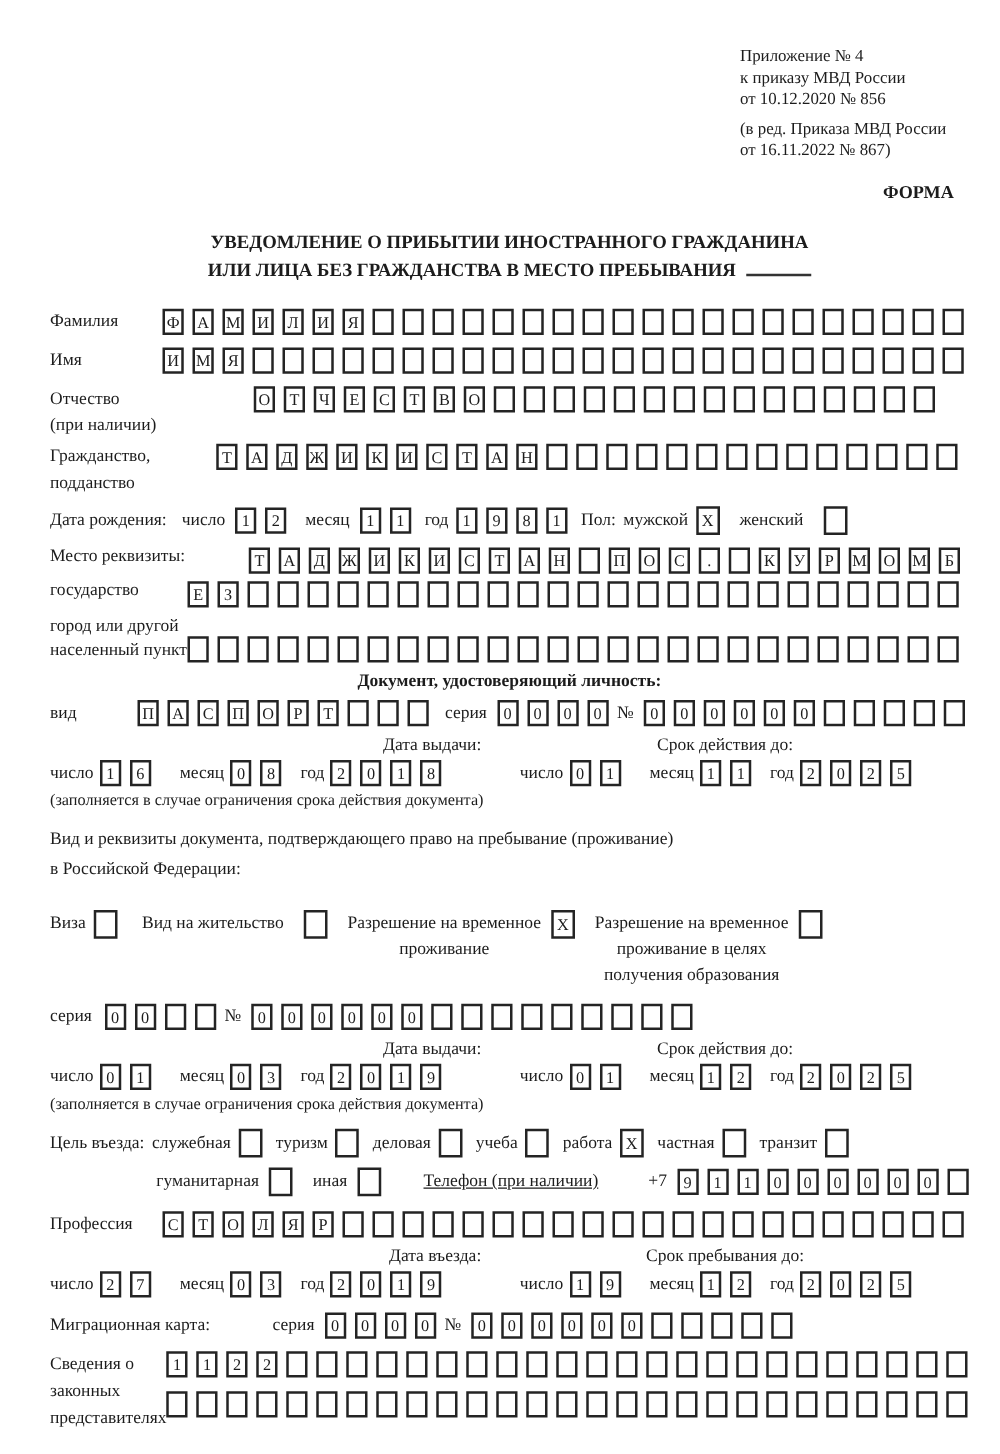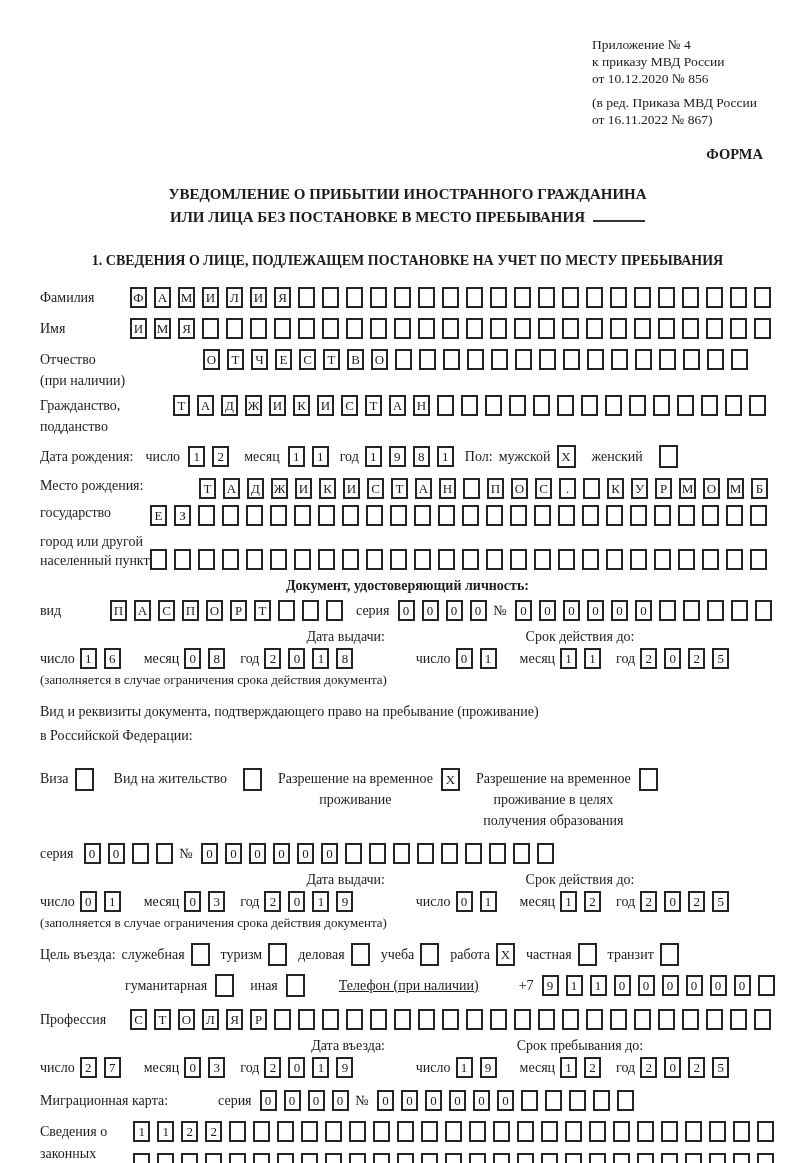--- a/index.html
+++ b/index.html
@@ -73,23 +73,22 @@
     <div>от 10.12.2020 № 856</div>
     <div class="edition">
       <div>(в ред. Приказа МВД России</div>
       <div>от 16.11.2022 № 867)</div>
     </div>
   </div>
   <div class="form-label">ФОРМА</div>
 
   <div class="title">
     <div>УВЕДОМЛЕНИЕ О ПРИБЫТИИ ИНОСТРАННОГО ГРАЖДАНИНА</div>
-    <div><span>ИЛИ ЛИЦА БЕЗ ПОСТАНОВКЕ В МЕСТО ПРЕБЫВАНИЯ</span><span class="blank"></span></div>
-  </div>
-  <div class="section-title">1. СВЕДЕНИЯ О ЛИЦЕ, ПОДЛЕЖАЩЕМ ПОСТАНОВКЕ НА УЧЕТ ПО МЕСТУ ПРЕБЫВАНИЯ</div>
+    <div><span>ИЛИ ЛИЦА БЕЗ ГРАЖДАНСТВА В МЕСТО ПРЕБЫВАНИЯ</span><span class="blank"></span></div>
+  </div>
 
   <div class="f-row" style="margin-top:18px;">
     <span class="rlabel w90">Фамилия</span>
     <span class="cells">
         <span class="cell">Ф</span>
         <span class="cell">А</span>
         <span class="cell">М</span>
         <span class="cell">И</span>
         <span class="cell">Л</span>
         <span class="cell">И</span>
@@ -241,21 +240,21 @@
         <span class="cell">X</span>
       </span>
     <span class="inline-lbl ml16">женский</span>
     <span class="cells cb ml16">
         <span class="cell"></span>
       </span>
   </div>
 
   <div>
     <div class="bp-line" style="margin-top:10px;">
-      <span class="rlabel w173">Место рождения:</span>
+      <span class="rlabel w173">Место реквизиты:</span>
       <span class="cells">
           <span class="cell">Т</span>
           <span class="cell">А</span>
           <span class="cell">Д</span>
           <span class="cell">Ж</span>
           <span class="cell">И</span>
           <span class="cell">К</span>
           <span class="cell">И</span>
           <span class="cell">С</span>
           <span class="cell">Т</span>

